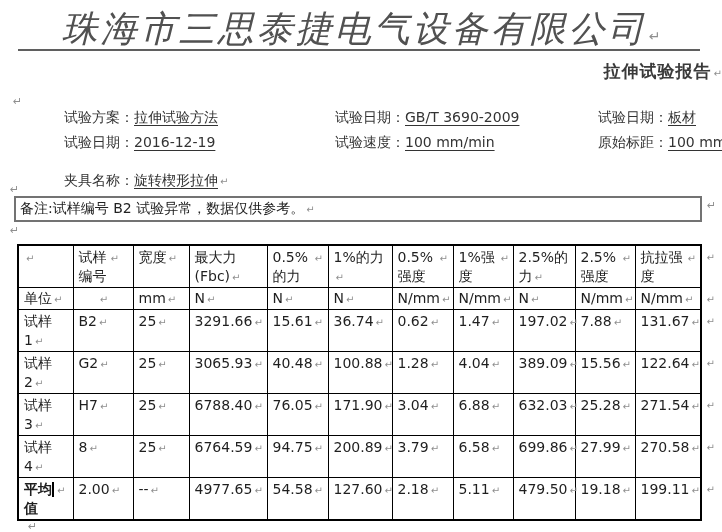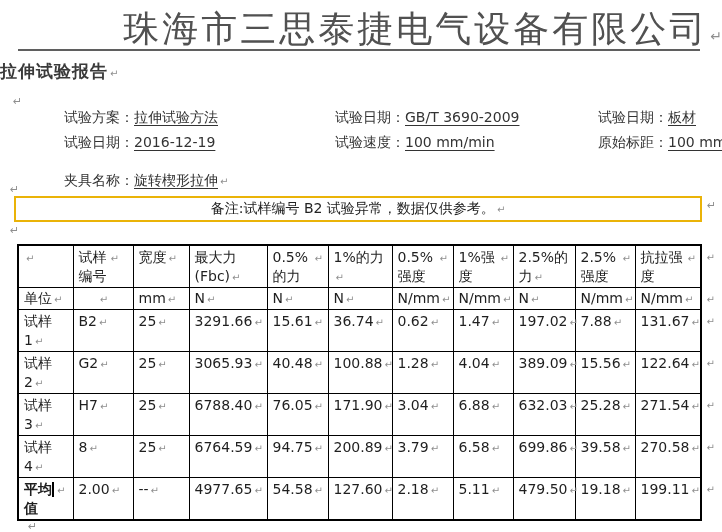--- a/index.html
+++ b/index.html
@@ -1,29 +1,29 @@
 <!DOCTYPE html>
 <html><head>
 <meta charset="utf-8">
 <style>
   html,body{margin:0;padding:0;background:#fff;}
   .page{position:relative;width:722px;height:532px;background:#ffffff;overflow:hidden;
         font-family:"DejaVu Sans",sans-serif;color:#2e2e2e;}
-  .company{position:absolute;top:5px;left:0;width:722px;text-align:right;
-           font-size:36px;color:#515151;letter-spacing:3px;white-space:nowrap;}
+  .company{position:absolute;top:5px;left:0;width:722px;text-align:center;
+           font-size:36px;color:#515151;letter-spacing:3px;white-space:nowrap;font-style:italic;}
   .divider{position:absolute;top:49px;left:18px;width:682px;height:2px;background:#5f5f5f;}
-  .title{position:absolute;top:60px;left:0;width:722px;text-align:left;
+  .title{position:absolute;top:60px;left:0;width:722px;text-align:right;
          font-size:17px;font-weight:600;color:#3a3a3a;letter-spacing:1px;}
   .info-item{position:absolute;font-size:14px;color:#333;white-space:nowrap;margin-left:48px;}
   .c1{left:16px}.c2{left:287px}.c3{left:550px}
   .r1{top:109px}.r2{top:134px}.r3{top:172px}
   .info-value{text-decoration:underline;text-underline-offset:3px;}
   .remark{position:absolute;left:14px;top:196px;width:688px;height:26px;
-          border:2px solid #eab308;box-sizing:border-box;font-size:14px;
-          padding:2px 17px;color:#222;white-space:nowrap;overflow:hidden;text-align:center;}
+          border:2px solid #737373;box-sizing:border-box;font-size:14px;
+          padding:2px 4px;color:#222;white-space:nowrap;overflow:hidden;}
   .rpt-table{position:absolute;left:17px;top:244px;width:684px;
              border-collapse:collapse;table-layout:fixed;
              font-size:14px;color:#1f1f1f;border:2px solid #000;}
   .rpt-table td{border:1px solid #000;vertical-align:top;padding:2px 2px 0 5px;
                 line-height:19px;overflow:visible;position:relative;}
   .header-row{height:42px}
   .unit-row{height:22px}
   .unit-row td{padding-top:1px}
   .unit-row td:nth-child(2){text-align:center;padding-left:2px;}
   .data-row{height:42px}
@@ -181,21 +181,21 @@
         <tr class="data-row">
           <td><span class="txt">试样 4</span><span class="pm">↵</span></td>
           <td><span class="txt">8</span><span class="pm">↵</span></td>
           <td><span class="txt">25</span><span class="pm">↵</span></td>
           <td><span class="txt">6764.59</span><span class="pm">↵</span></td>
           <td><span class="txt">94.75</span><span class="pm">↵</span></td>
           <td><span class="txt">200.89</span><span class="pm">↵</span></td>
           <td><span class="txt">3.79</span><span class="pm">↵</span></td>
           <td><span class="txt">6.58</span><span class="pm">↵</span></td>
           <td><span class="txt">699.86</span><span class="pm">↵</span></td>
-          <td><span class="txt">39.58</span><span class="pm">↵</span></td>
+          <td><span class="txt">27.99</span><span class="pm">↵</span></td>
           <td><span class="txt">270.58</span><span class="pm">↵</span><span class="pm row-end">↵</span></td>
         </tr>
         <tr class="data-row avg-row">
           <td><span class="txt">平均值</span><span class="pm">↵</span><span class="caret"></span></td>
           <td><span class="txt">2.00</span><span class="pm">↵</span></td>
           <td><span class="txt">--</span><span class="pm">↵</span></td>
           <td><span class="txt">4977.65</span><span class="pm">↵</span></td>
           <td><span class="txt">54.58</span><span class="pm">↵</span></td>
           <td><span class="txt">127.60</span><span class="pm">↵</span></td>
           <td><span class="txt">2.18</span><span class="pm">↵</span></td>

